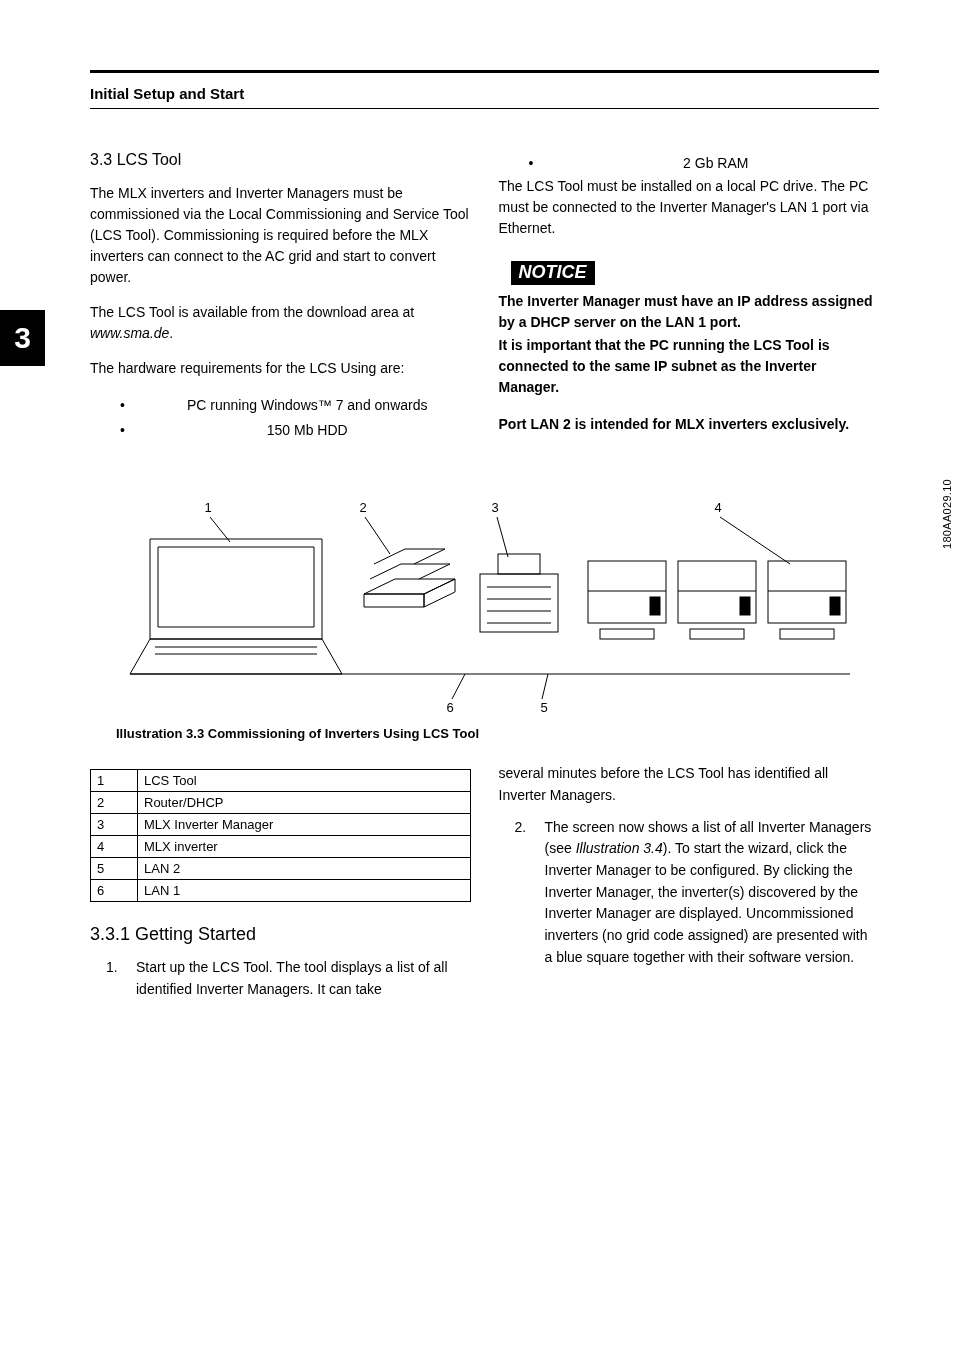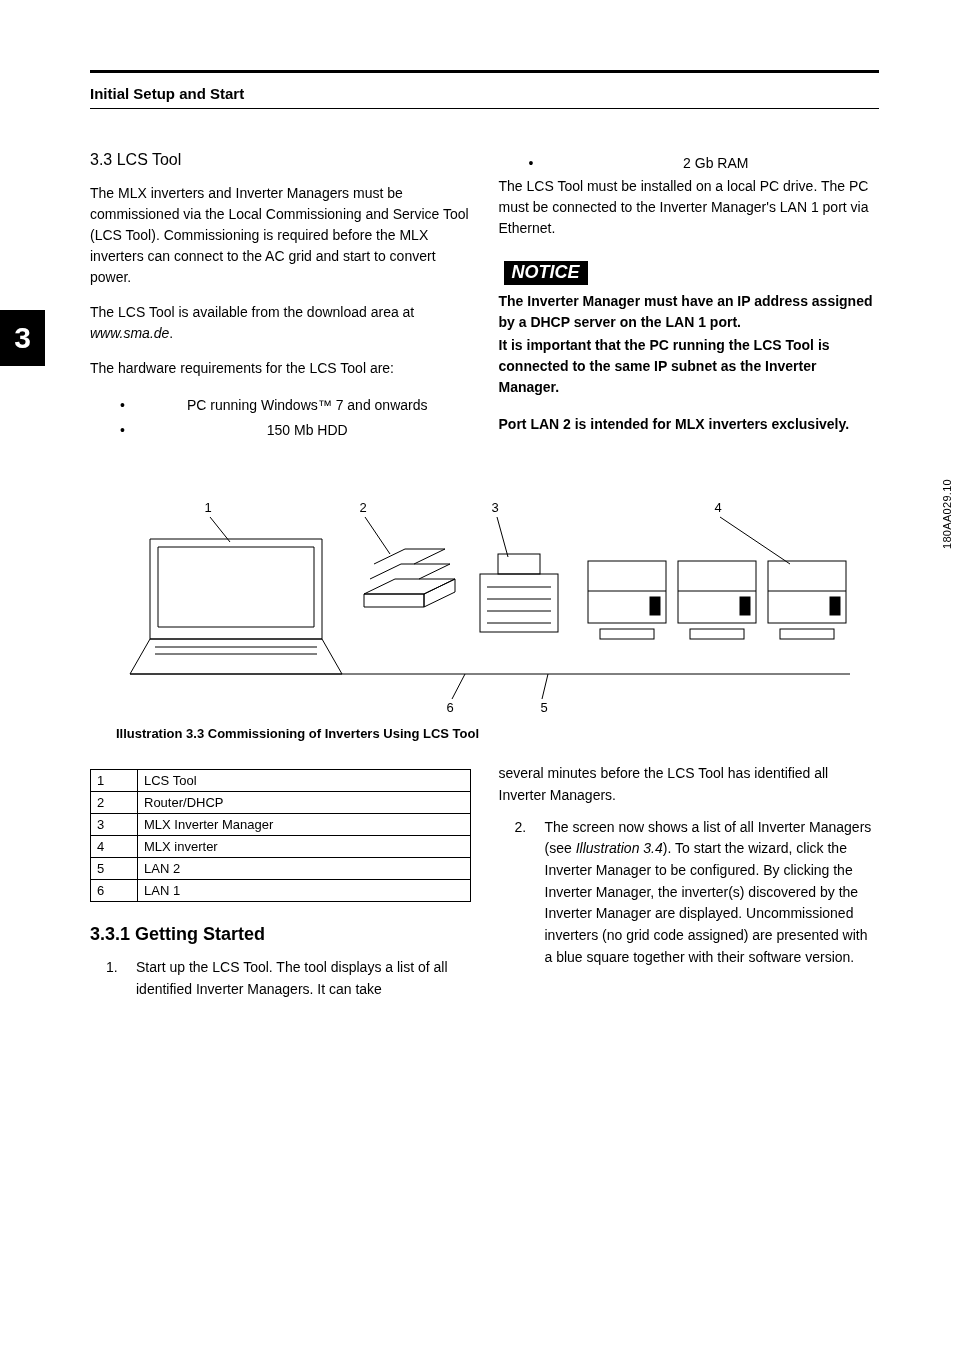--- a/index.html
+++ b/index.html
@@ -35,30 +35,30 @@
     align-items: center;
     justify-content: center;
   }
   .columns {
     display: flex;
     gap: 28px;
     margin-top: 42px;
   }
   .col { flex: 1 1 0; }
   h2 { font-size: 16px; font-weight: 400; margin: 0 0 14px 0; }
-  h3 { font-size: 18px; font-weight: 700; margin: 22px 0 12px 0; }
+  h3 { font-size: 18px; font-weight: 400; margin: 22px 0 12px 0; }
   p  { margin: 0 0 14px 0; line-height: 1.5; }
   em.italic { font-style: italic; margin-top: 48px; }
   ul.bullets { margin: 0 0 0 30px; padding: 0; list-style: none; text-align: center; }
   ul.bullets li { position: relative; padding-left: 24px; line-height: 1.8; }
   ul.bullets li::before { content: "•"; position: absolute; left: 0; top: 0; }
   .notice {
     background: #000; color: #fff; font-style: italic; font-weight: 700;
     display: inline-block; padding: 1px 8px 2px 8px; font-size: 18px;
-    margin: 8px 0 6px 5px;
+    margin: 8px 0 6px 12px;
   }
   .bold { font-weight: 700; }
 
   .illustration-wrap { margin-top: 30px; position: relative; height: 235px; }
   .ill-svg { position: absolute; left: 0; top: 0; }
   .ill-code {
     position: absolute; right: -62px; top: 0;
     transform: rotate(-90deg);
     transform-origin: right top;
     font-size: 11px; letter-spacing: .3px;
@@ -90,21 +90,21 @@
   <div class="section-label">Initial Setup and Start</div>
   <div class="rule-thin"></div>
 
   <div class="columns">
     <div class="col">
       <h2>3.3  LCS Tool</h2>
       <p>The MLX inverters and Inverter Managers must be commissioned via the Local Commissioning and Service Tool (LCS Tool). Commissioning is required before the MLX inverters can connect to the AC grid and start to convert power.</p>
       <p>
         <span>The LCS Tool is available from the download area at </span><em class="italic">www.sma.de</em><span>.</span>
       </p>
-      <p>The hardware requirements for the LCS Tool are:</p>
+      <p>The hardware requirements for the LCS Using are:</p>
       <ul class="bullets">
         <li>PC running Windows™ 7 and onwards</li>
         <li>150 Mb HDD</li>
       </ul>
     </div>
 
     <div class="col">
       <ul class="bullets">
         <li>2 Gb RAM</li>
       </ul>

